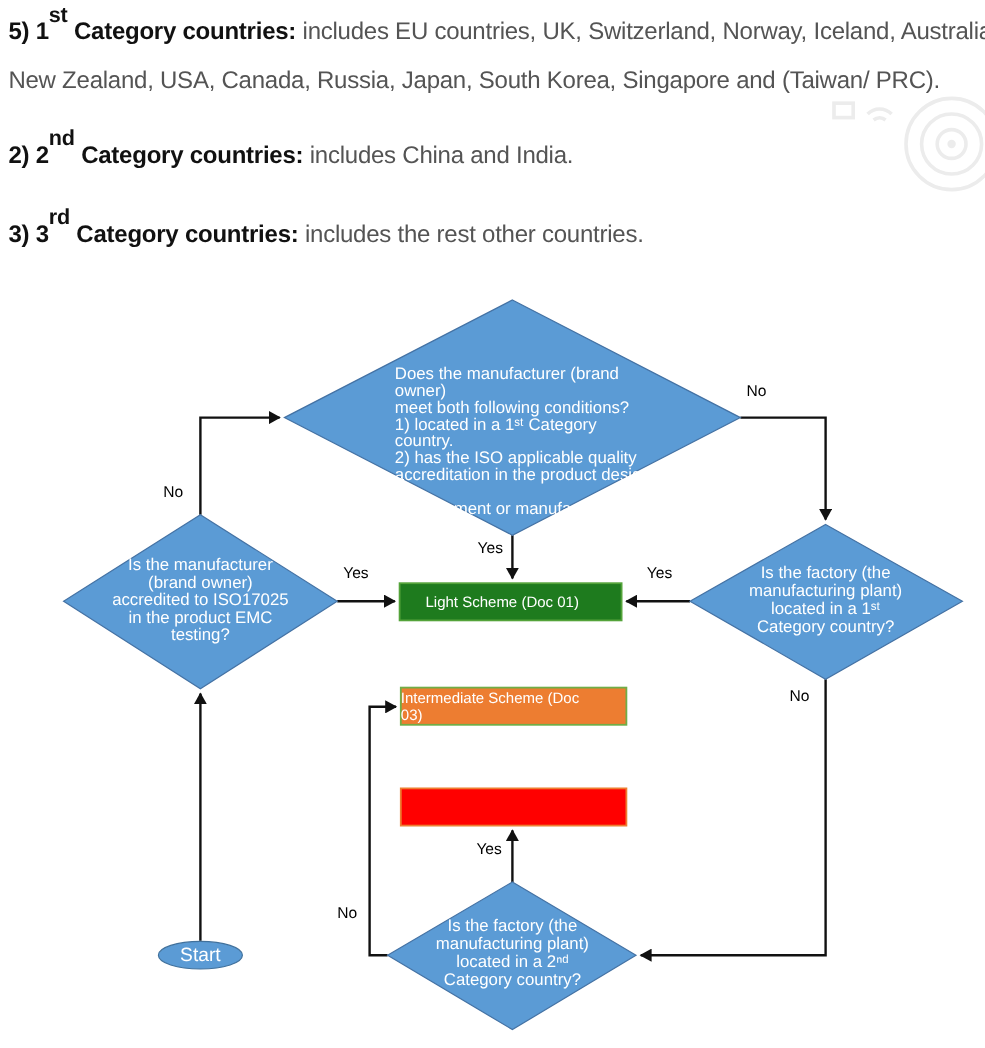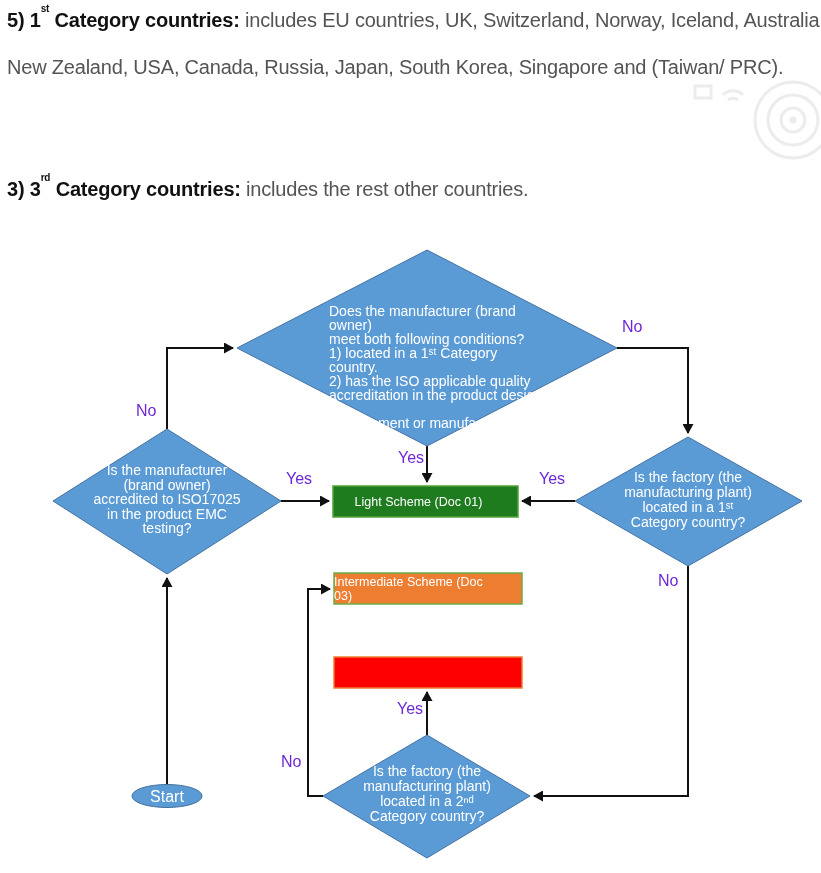--- a/index.html
+++ b/index.html
@@ -4,21 +4,21 @@
 <style>
   html,body{margin:0;padding:0;background:#fff;}
   .page{
     position:relative;width:821px;height:873px;background:#fff;overflow:hidden;
     font-family:"Liberation Sans","DejaVu Sans",sans-serif;
   }
   
   .intro-line{position:absolute;left:7px;margin:0;font-size:20px;letter-spacing:-0.2px;white-space:nowrap;}
   .intro-line .b{font-weight:700;color:#111;}
   .intro-line .g{font-weight:400;color:#545454;}
-  .sup{font-size:10px;font-weight:700;color:#111;position:relative;top:-7px;}
+  .sup{font-size:18px;font-weight:700;color:#111;position:relative;top:-7px;}
   .l1{top:9px;} .l2{top:56px;color:#545454;font-weight:400;} .l3{top:112px;} .l4{top:178px;}
   
   .chart-svg{position:absolute;left:0;top:0;}
   .edge{stroke:#111;stroke-width:2;fill:none;}
   .diamond{stroke:#4472a4;stroke-width:1;}
   .rect-green{stroke:#54a33a;stroke-width:1.5;}
   .rect-orange{stroke:#70ad47;stroke-width:1.5;}
   .rect-red{stroke:#ed7d31;stroke-width:1.5;}
   .oval{stroke:#41719c;stroke-width:1;}
   
@@ -29,29 +29,30 @@
   .nt-left{text-align:left;line-height:14px;}
   .nt-center{text-align:center;}
   .scheme-label{
     position:absolute;display:flex;align-items:center;justify-content:center;
     color:#fff;font-size:12.5px;pointer-events:none;
   }
   .start-label{
     position:absolute;display:flex;align-items:center;justify-content:center;
     color:#fff;font-size:16px;pointer-events:none;
   }
-  .edge-label{position:absolute;color:#6d28d9;font-size:16px;pointer-events:none;}
+  .edge-label{position:absolute;color:#000000;font-size:13px;pointer-events:none;}
 </style>
 </head>
 <body>
 
 <div class="page">
 
   <p class="intro-line l1"><span class="b">5) 1</span><sup class="sup">st</sup><span class="b"> Category countries:</span><span class="g"> includes EU countries, UK, Switzerland, Norway, Iceland, Australia,</span></p>
   <p class="intro-line l2 g">New Zealand, USA, Canada, Russia, Japan, South Korea, Singapore and (Taiwan/ PRC).</p>
+  <p class="intro-line l3"><span class="b">2) 2</span><sup class="sup">nd</sup><span class="b"> Category countries:</span><span class="g"> includes China and India.</span></p>
   <p class="intro-line l4"><span class="b">3) 3</span><sup class="sup">rd</sup><span class="b"> Category countries:</span><span class="g"> includes the rest other countries.</span></p>
 
   <svg class="chart-svg" width="821" height="873" viewBox="0 0 821 873">
     <defs>
       <marker id="arr" markerUnits="userSpaceOnUse" markerWidth="11" markerHeight="11" refX="9" refY="5.5" orient="auto">
         <path d="M0,0 L10,5.5 L0,11 z" fill="#111"></path>
       </marker>
     </defs>
 
     <g stroke="#ececec" fill="none" stroke-width="3">

